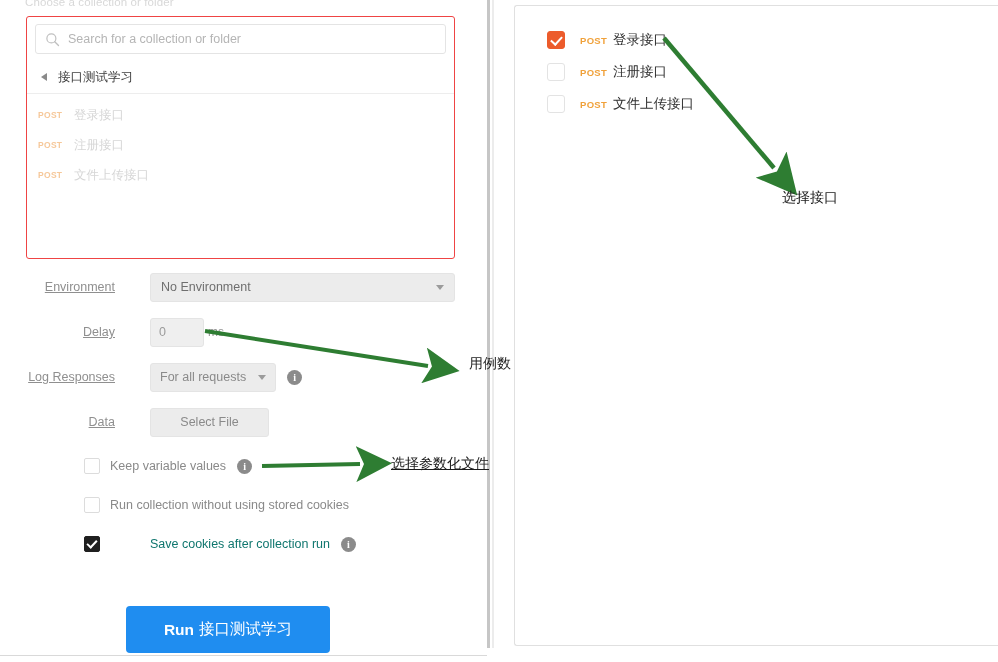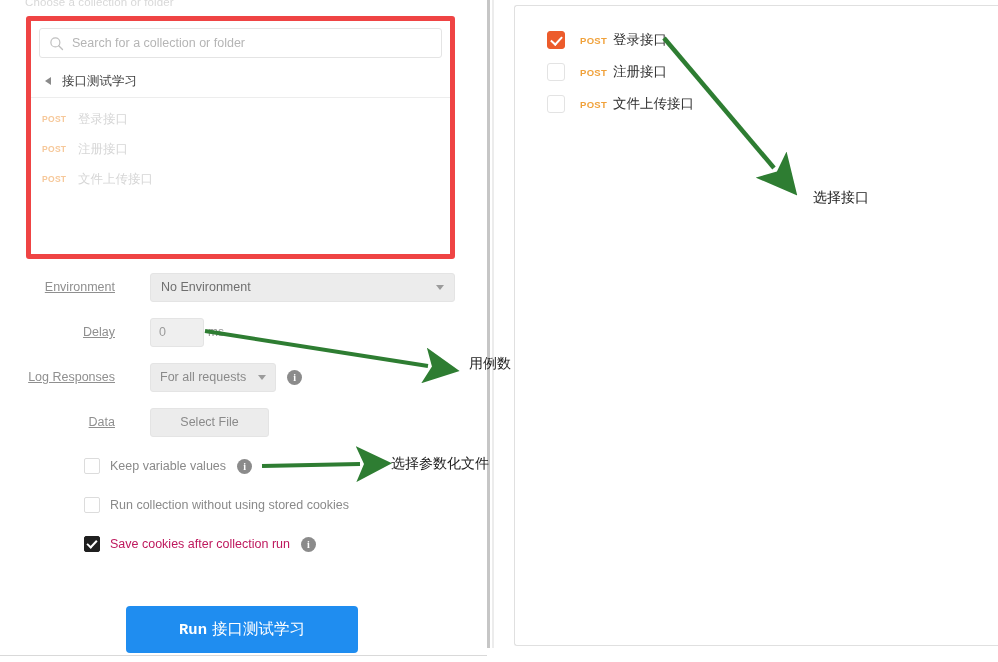--- a/index.html
+++ b/index.html
@@ -20,21 +20,21 @@
   }
   .choose-label {
     position: absolute; left: 25px; top: -4px;
     font-size: 11.5px; color: #d8d8d8; letter-spacing: .1px;
     white-space: nowrap;
   }
 
   .collection-box {
     position: absolute; left: 26px; top: 16px;
     width: 429px; height: 243px;
-    border: 5px solid #ef4444; border-radius: 3px;
+    border: 1px solid #ef4444; border-radius: 3px;
     background: #fff; overflow: hidden;
   }
   .search-wrap {
     position: relative; margin: 7px 8px 0 8px;
     height: 30px;
     border: 1px solid #e4e4e4; border-radius: 3px;
     background: #fff;
     display: flex; align-items: center;
   }
   .search-icon {
@@ -146,28 +146,28 @@
     display: inline-flex; align-items: center; justify-content: center;
   }
   .cbox.on { background: #1f1f1f; border-color: #1f1f1f; }
   .cbox.on::after {
     content: ""; display: block;
     width: 4px; height: 8px; margin-top: -2px;
     border: solid #fff; border-width: 0 2px 2px 0;
     transform: rotate(43deg);
   }
   .check-label { font-size: 12.5px; color: #8a8a8a; }
-  .check-label.dark { color: #be185d; }
+  .check-label.dark { color: #0f766e; margin-left: 40px; }
 
   .run-btn {
     position: absolute; left: 126px; top: 606px;
-    width: 232px; height: 47px;
+    width: 204px; height: 47px;
     background: #1f8df0; border: none; border-radius: 4px;
     color: #fff; font-size: 15.5px;
-    font-family: Liberation Mono, monospace;
+    font-family: Liberation Sans, sans-serif;
     cursor: pointer;
     display: flex; align-items: center; justify-content: center;
   }
   .run-btn b { font-weight: bold; margin-right: 5px; }
 
   
   .divider {
     position: absolute; left: 487px; top: 0;
     width: 3px; height: 648px; background: #c6c6c6;
   }
@@ -357,17 +357,17 @@
       </marker>
     </defs>
 
     <line x1="664" y1="38" x2="774" y2="168" stroke="#2e7d32" stroke-width="4.5" marker-end="url(#ah)"></line>
 
     <line x1="205" y1="331" x2="428" y2="366" stroke="#2e7d32" stroke-width="4" marker-end="url(#ah)"></line>
 
     <line x1="262" y1="466" x2="360" y2="464" stroke="#2e7d32" stroke-width="4" marker-end="url(#ah)"></line>
   </svg>
 
-  <div class="anno-text" style="left:813px; top:189px;">选择接口</div>
+  <div class="anno-text" style="left:782px; top:189px;">选择接口</div>
   <div class="anno-text" style="left:469px; top:355px;">用例数</div>
-  <div class="anno-text" style="left:391px; top:455px;">选择参数化文件</div>
+  <div class="anno-text" style="left:391px; top:455px;text-decoration:underline;">选择参数化文件</div>
 
 </div>
 
 </body></html>

